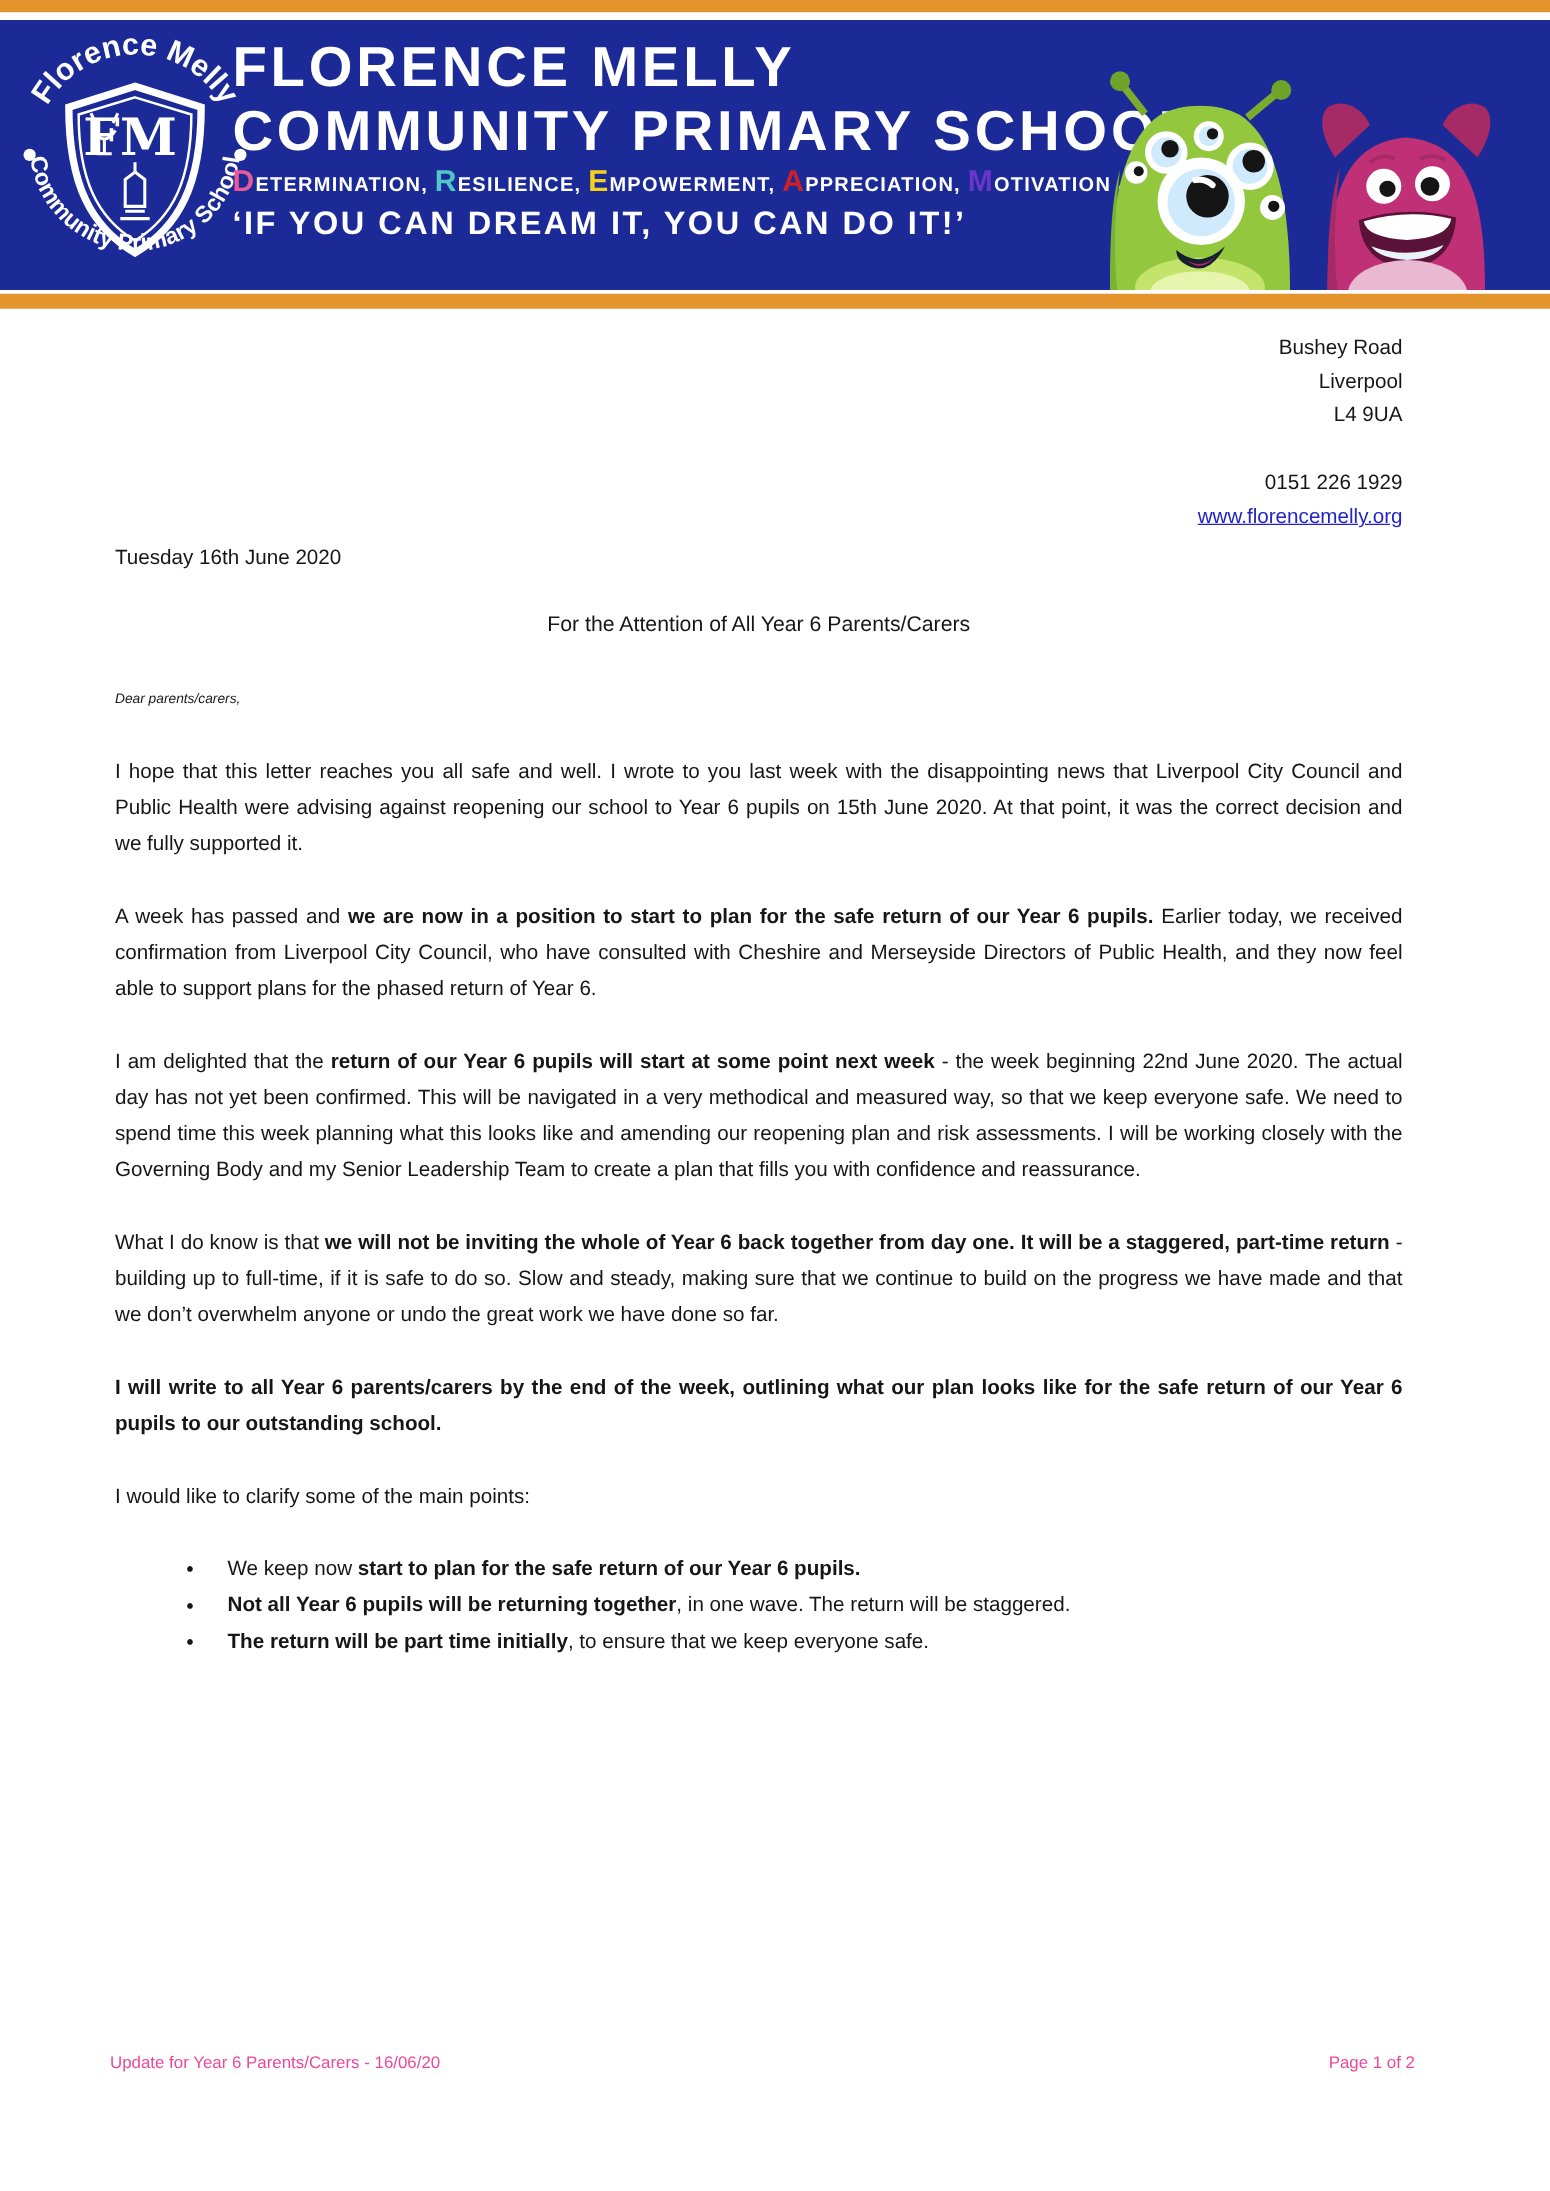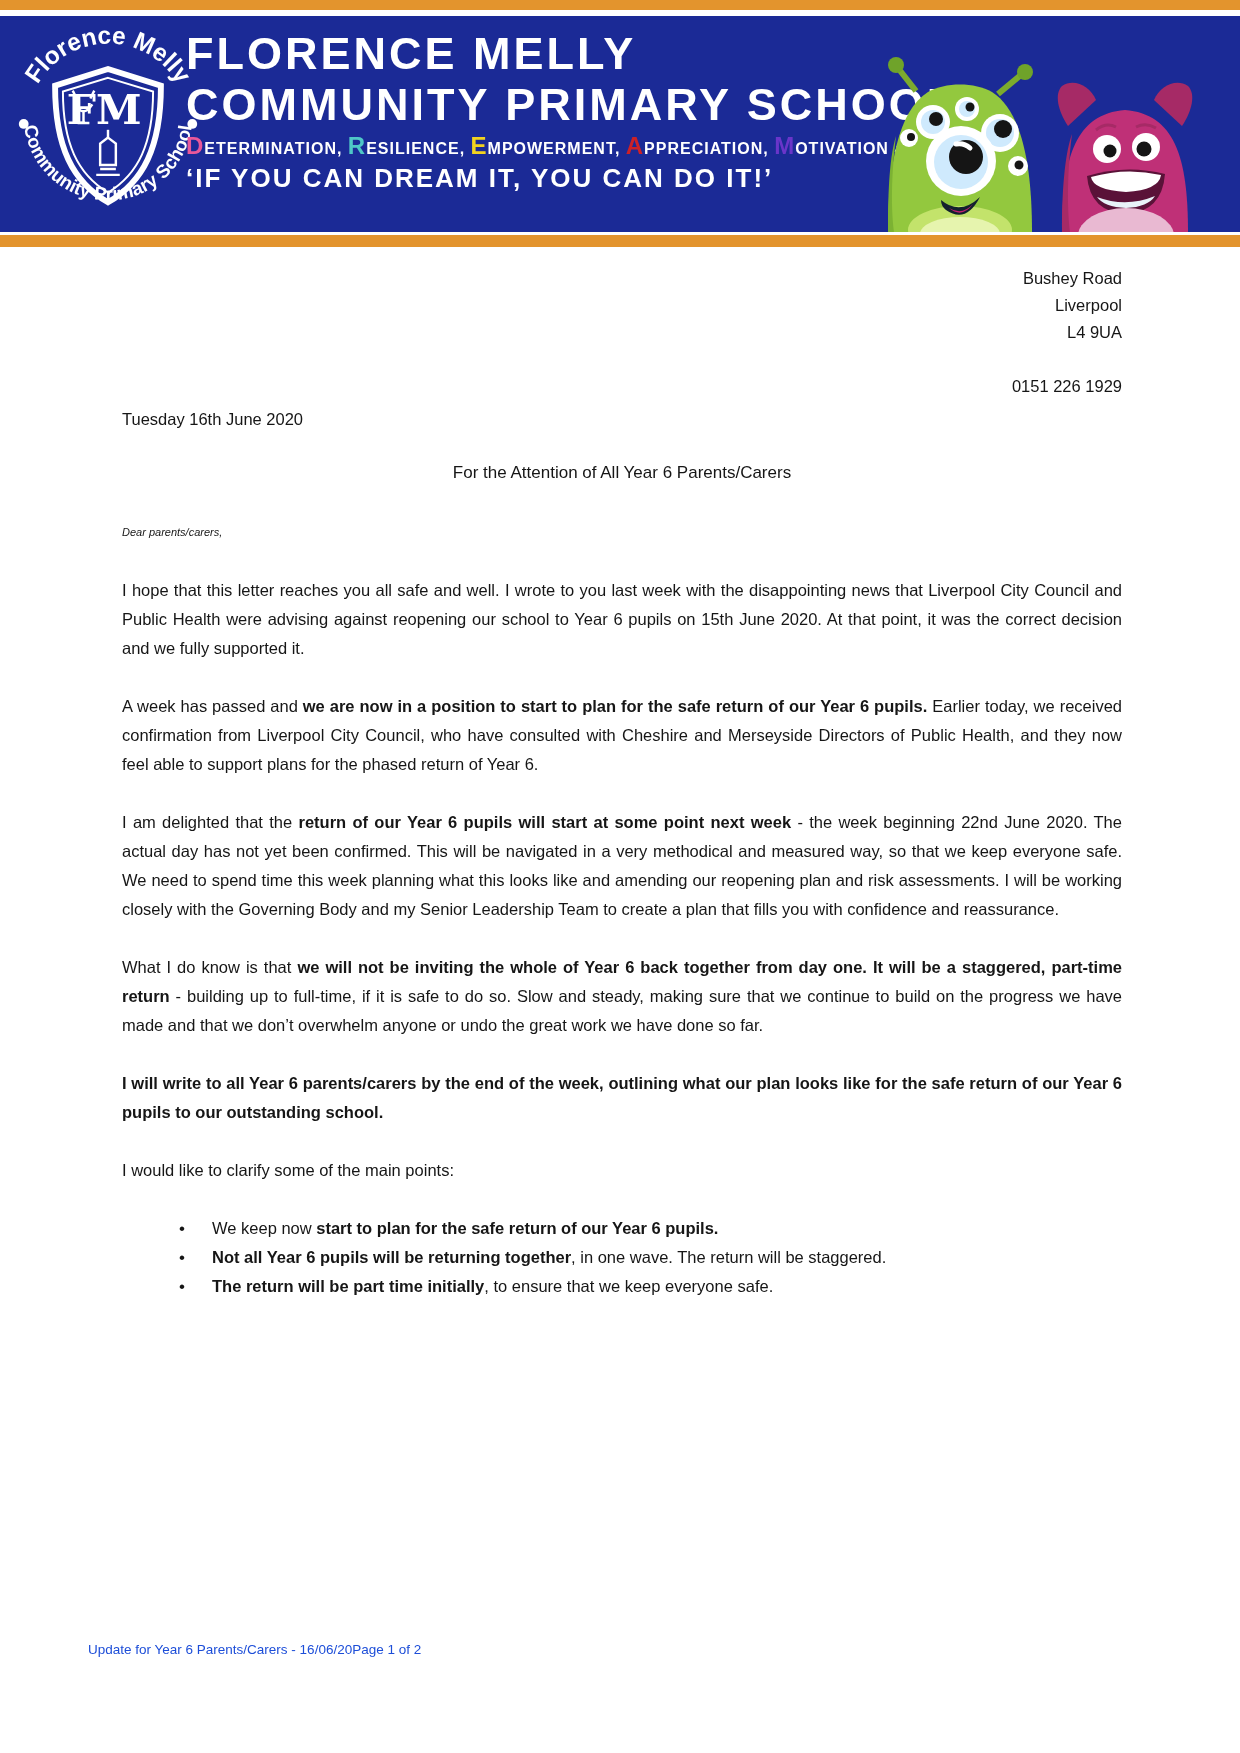--- a/index.html
+++ b/index.html
@@ -29,21 +29,21 @@
     font-weight:800;font-size:45px;line-height:51px;letter-spacing:3px;
     color:#ffffff;white-space:nowrap;
   }
   .values-line{margin-top:8px;font-weight:700;font-size:16px;letter-spacing:1px;white-space:nowrap;color:#fff;}
   .values-line .cap{font-size:24px;line-height:16px;}
   .values-line .small{font-size:13px;}
   .motto{margin-top:5px;font-weight:800;font-size:26px;letter-spacing:2px;color:#fff;white-space:nowrap;}
   .mascots{position:absolute;right:0;bottom:0;width:430px;height:216px;}
 
   
-  .content{padding:0 118px 0 92px;margin-left:30px;}
+  .content{padding:0 118px 0 92px;}
   .address-block{
     margin-top:18px;text-align:right;font-size:16.5px;line-height:27px;
   }
   .address-block a{color:#2323c8;text-decoration:underline;}
   .spacer-line{height:27px;}
   .letter-date{margin-top:6px;font-size:16.5px;line-height:27px;text-align:left;}
   .letter-heading{
     margin-top:26px;font-size:17px;font-weight:400;text-align:center;line-height:27px;
   }
   .salutation{margin-top:32px;font-size:11px;line-height:29px;font-style:italic;}
@@ -57,21 +57,21 @@
   ul.points li{
     position:relative;font-size:16.5px;line-height:29px;text-align:justify;
   }
   ul.points li::before{
     content:"\2022";position:absolute;left:-33px;top:0;font-size:17px;
   }
   ul.points li .b{font-weight:700;}
 
   .footer{
     position:absolute;left:88px;right:108px;top:1642px;
-    font-size:13.5px;color:#1d4ed8;display:flex;justify-content:flex-start;
+    font-size:13.5px;color:#ec4899;display:flex;justify-content:space-between;
   }
 </style>
 </head>
 <body>
 
 <div class="page">
 
   <div class="topbar"></div>
   <div class="topgap"></div>
   <div class="banner">
@@ -177,20 +177,21 @@
   <div class="botbar"></div>
 
   <div class="content">
 
     <div class="address-block">
       <div>Bushey Road</div>
       <div>Liverpool</div>
       <div>L4 9UA</div>
       <div class="spacer-line"></div>
       <div>0151 226 1929</div>
+      <div><a href="#">www.florencemelly.org</a></div>
     </div>
 
     <div class="letter-date">Tuesday 16th June 2020</div>
 
     <div class="letter-heading">For the Attention of All Year 6 Parents/Carers</div>
 
     <div class="salutation">Dear parents/carers,</div>
 
     <p class="para"><span>I hope that this letter reaches you all safe and well. I wrote to you last week with the disappointing news that Liverpool City Council and Public Health were advising against reopening our school to Year 6 pupils on 15th June 2020. At that point, it was the correct decision and we fully supported it.</span></p>
     <p class="para"><span>A week has passed and </span><span class="b">we are now in a position to start to plan for the safe return of our Year 6 pupils.</span><span> Earlier today, we received confirmation from Liverpool City Council, who have consulted with Cheshire and Merseyside Directors of Public Health, and they now feel able to support plans for the phased return of Year 6.</span></p>

